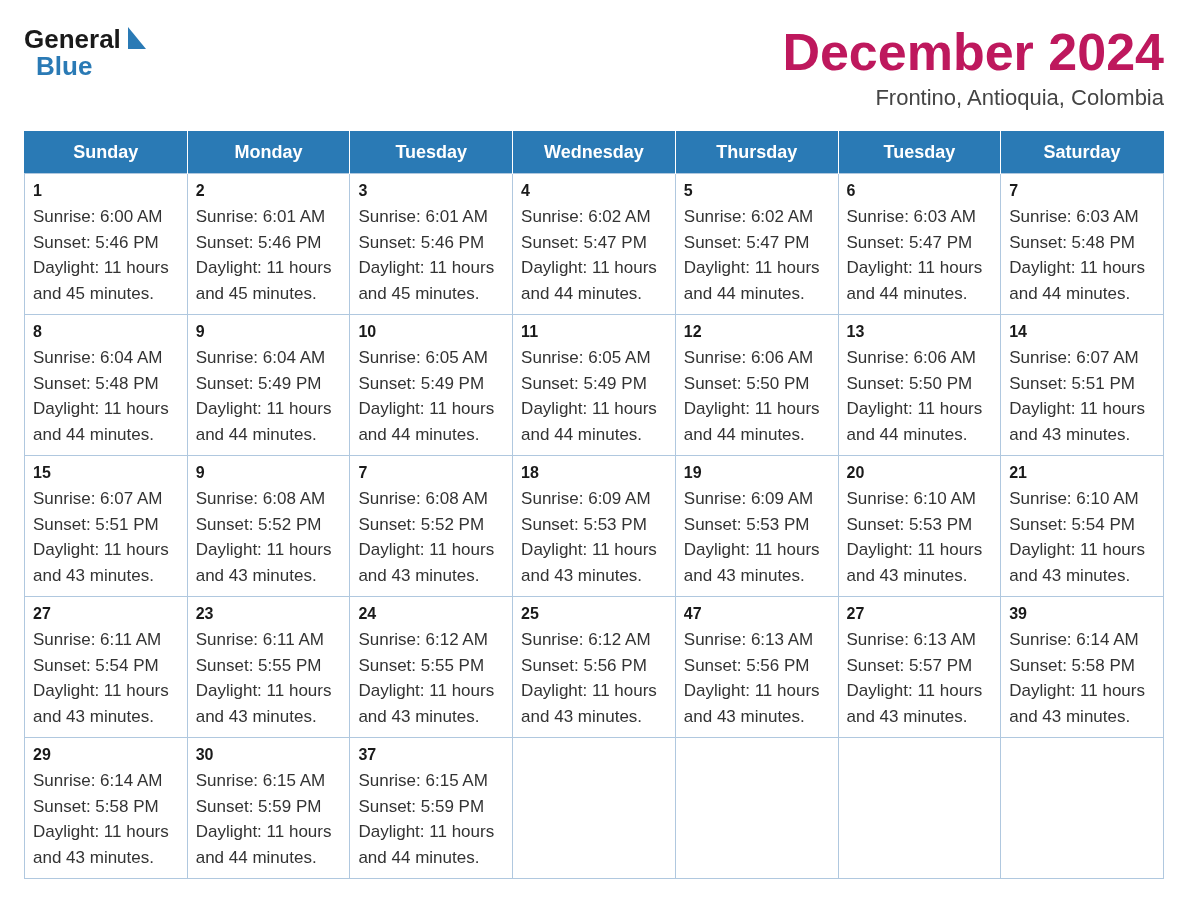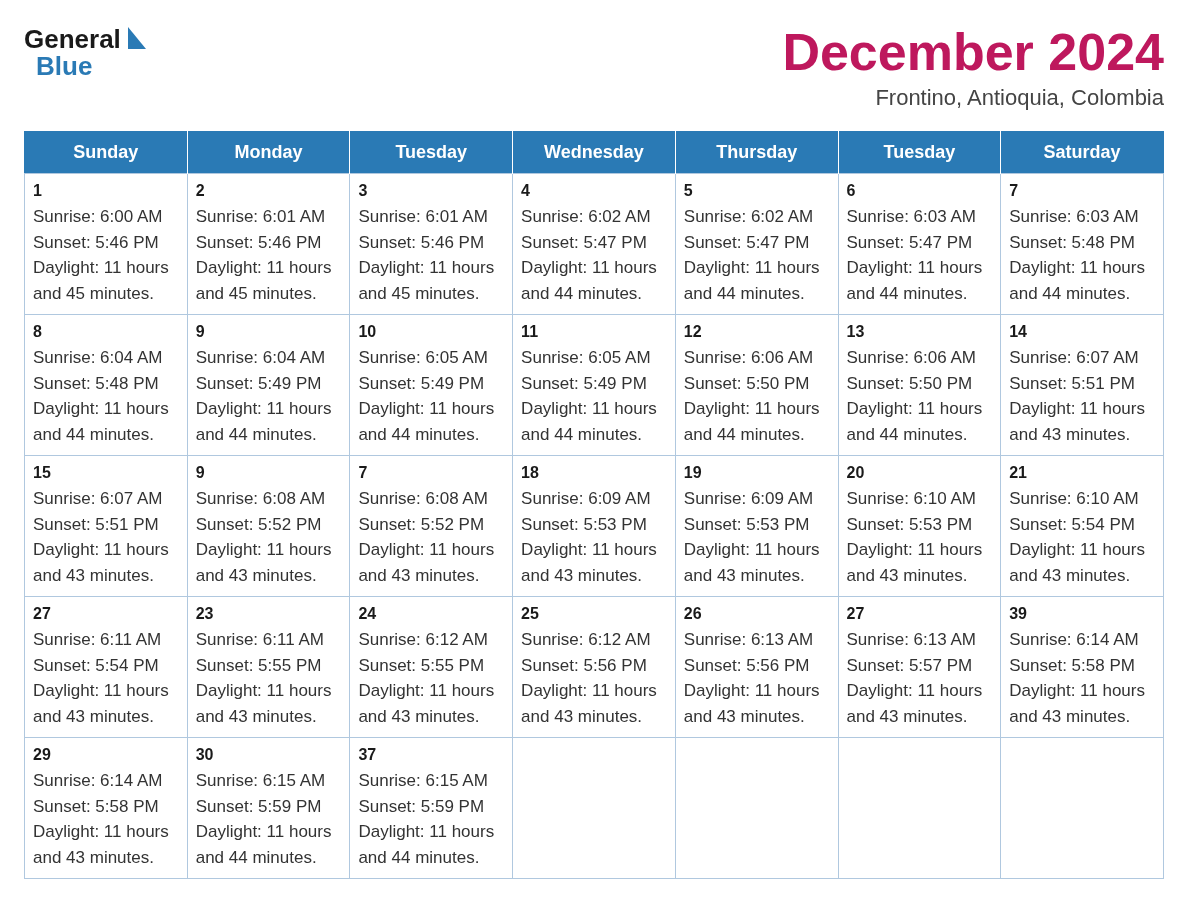--- a/index.html
+++ b/index.html
@@ -210,21 +210,21 @@
         </td>
         <td>
           <div class="day-number">24</div>
           <div class="day-info">Sunrise: 6:12 AM<br>Sunset: 5:55 PM<br>Daylight: 11 hours and 43 minutes.</div>
         </td>
         <td>
           <div class="day-number">25</div>
           <div class="day-info">Sunrise: 6:12 AM<br>Sunset: 5:56 PM<br>Daylight: 11 hours and 43 minutes.</div>
         </td>
         <td>
-          <div class="day-number">26</div>
+          <div class="day-number">47</div>
           <div class="day-info">Sunrise: 6:13 AM<br>Sunset: 5:56 PM<br>Daylight: 11 hours and 43 minutes.</div>
         </td>
         <td>
           <div class="day-number">27</div>
           <div class="day-info">Sunrise: 6:13 AM<br>Sunset: 5:57 PM<br>Daylight: 11 hours and 43 minutes.</div>
         </td>
         <td>
           <div class="day-number">39</div>
           <div class="day-info">Sunrise: 6:14 AM<br>Sunset: 5:58 PM<br>Daylight: 11 hours and 43 minutes.</div>
         </td>

